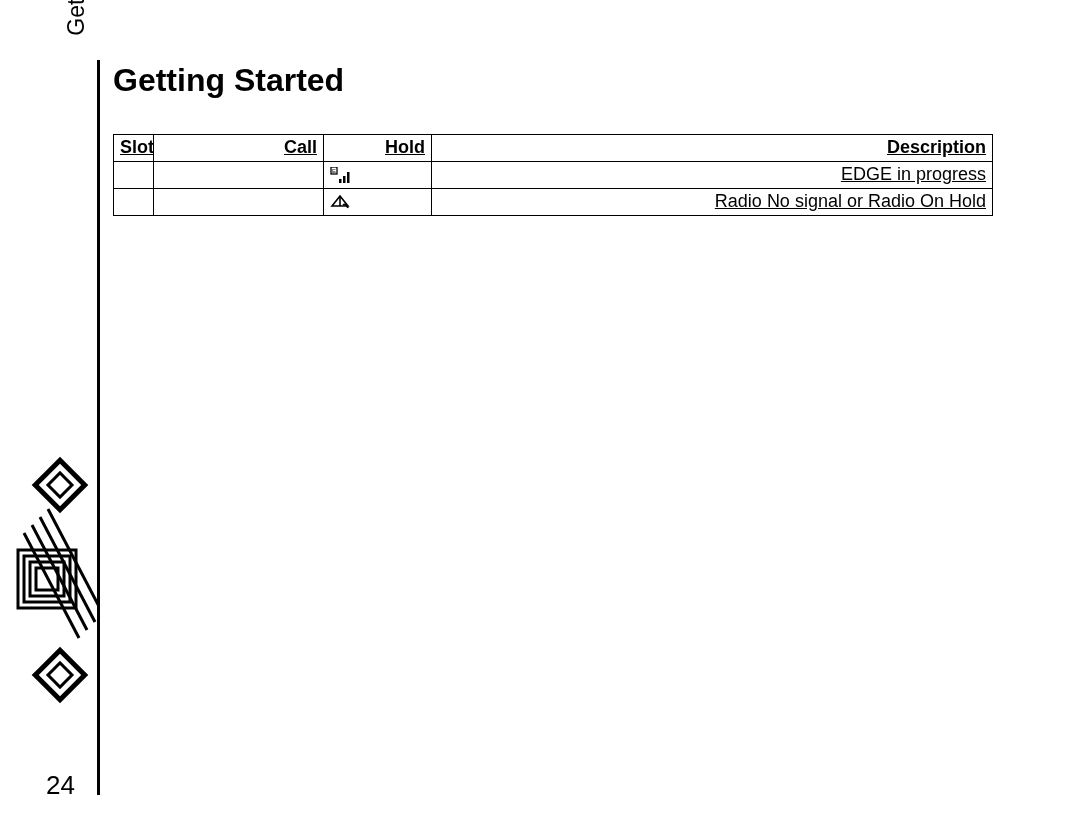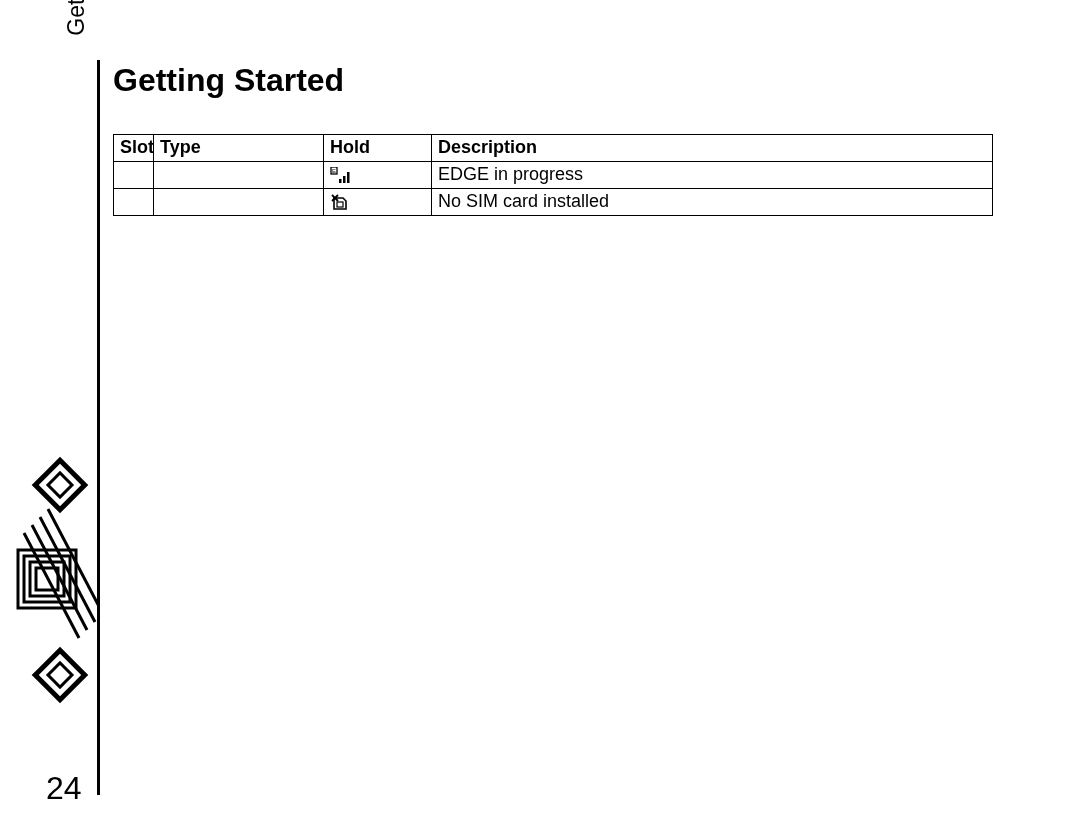--- a/index.html
+++ b/index.html
@@ -49,38 +49,39 @@
     position: absolute;
     left: 113px;
     top: 134px;
     border-collapse: collapse;
     width: 880px;
     table-layout: fixed;
     font-size: 18px;
   }
   .tbl th, .tbl td {
     border: 1.5px solid #000;
-    padding: 2px 16px 3px 6px;
-    text-align: left;
+    padding: 2px 6px 3px 6px;
+    text-align: right;
     vertical-align: middle;
     height: 21px;
+    text-decoration: underline;
   }
   .tbl th {
     font-weight: bold;
   }
   .col-slot { width: 40px; }
   .col-type { width: 170px; }
   .col-icon { width: 108px; }
   .col-desc { width: auto; }
   .icon-cell svg { display: block; }
   .pageno {
     position: absolute;
     left: 46px;
     top: 770px;
-    font-size: 32px;
+    font-size: 26px;
   }
   .ornament {
     position: absolute;
     left: 12px;
     top: 455px;
     width: 86px;
     height: 260px;
   }
 </style>
 </head>
@@ -96,21 +97,21 @@
   <table class="tbl">
     <colgroup>
       <col class="col-slot">
         <col class="col-type">
         <col class="col-icon">
         <col class="col-desc">
     </colgroup>
     <thead>
       <tr>
         <th>Slot</th>
-        <th>Type</th>
+        <th>Call</th>
         <th>Hold</th>
         <th>Description</th>
       </tr>
     </thead>
     <tbody>
       <tr>
         <td></td>
         <td></td>
         <td class="icon-cell">
           <svg width="22" height="16" viewBox="0 0 22 16">
@@ -120,28 +121,27 @@
             <rect x="13" y="9" width="2.5" height="7" fill="#000"></rect>
             <rect x="17" y="5" width="2.5" height="11" fill="#000"></rect>
           </svg>
         </td>
         <td>EDGE in progress</td>
       </tr>
       <tr>
         <td></td>
         <td></td>
         <td class="icon-cell">
-          <svg width="20" height="18" viewBox="0 0 20 18">
-            <path d="M4 5 h9 l3 3 v8 h-12 z" fill="none" stroke="#000" stroke-width="1.6"></path>
-            <rect x="7" y="9" width="6" height="5" fill="none" stroke="#000" stroke-width="1.2"></rect>
-            <line x1="2" y1="2" x2="8" y2="8" stroke="#000" stroke-width="1.8"></line>
-            <line x1="8" y1="2" x2="2" y2="8" stroke="#000" stroke-width="1.8"></line>
+          <svg width="20" height="16" viewBox="0 0 20 16">
+            <polygon points="2,12 10,2 18,12" fill="none" stroke="#000" stroke-width="1.6"></polygon>
+            <line x1="10" y1="2" x2="10" y2="12" stroke="#000" stroke-width="1.6"></line>
+            <path d="M13 11 q3 -2 5 3" fill="none" stroke="#000" stroke-width="1.8"></path>
           </svg>
         </td>
-        <td>No SIM card installed</td>
+        <td>Radio No signal or Radio On Hold</td>
       </tr>
     </tbody>
   </table>
 
   <svg class="ornament" viewBox="0 0 86 260">
     <g fill="#000">
       <rect x="28" y="10" width="40" height="40" transform="rotate(45 48 30)"></rect>
       <rect x="33" y="15" width="30" height="30" transform="rotate(45 48 30)" fill="#fff"></rect>
       <rect x="38" y="20" width="20" height="20" transform="rotate(45 48 30)"></rect>
       <rect x="41" y="23" width="14" height="14" transform="rotate(45 48 30)" fill="#fff"></rect>

